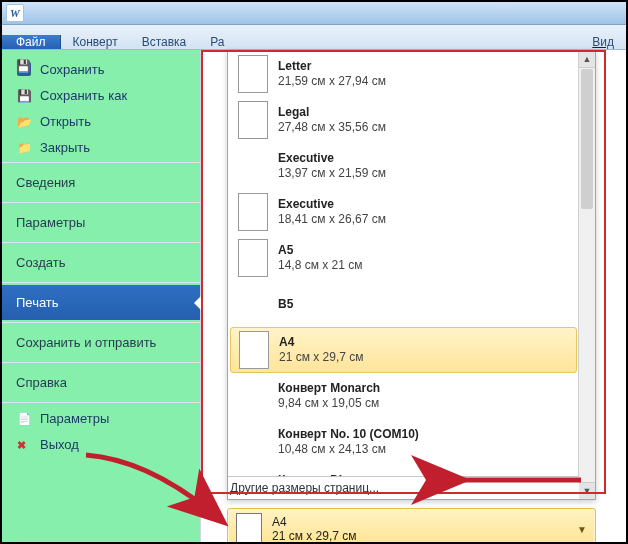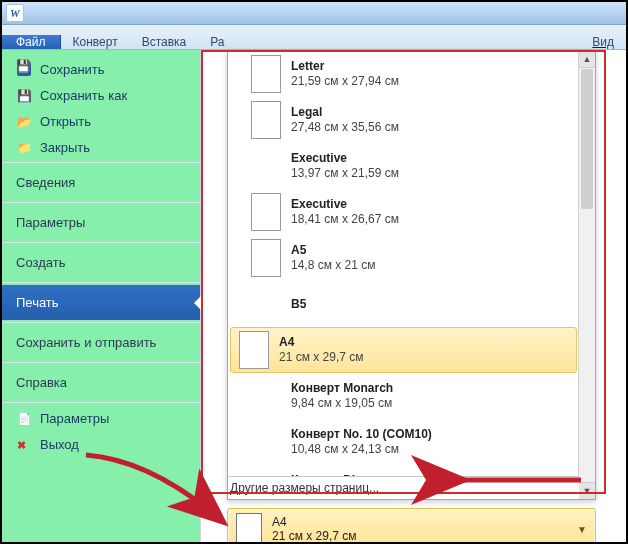--- a/index.html
+++ b/index.html
@@ -173,21 +173,20 @@
     left:0; right:16px; top:0; bottom:0;
     overflow: hidden;
   }
   .size-item {
     display: flex;
     align-items: center;
     gap: 10px;
     padding: 4px 10px 4px 10px;
     border-bottom: 0;
     cursor: pointer;
-    margin-left: 13px;
   }
   .size-item .thumb {
     width: 28px; height: 36px;
     border: 1px solid #999;
     background: #fff;
     flex-shrink: 0;
   }
   .size-item .meta { line-height: 1.25; }
   .size-item .nm { font-weight: bold; font-size: 12px; color: #222; }
   .size-item .dim { font-size: 12px; color: #444; }

